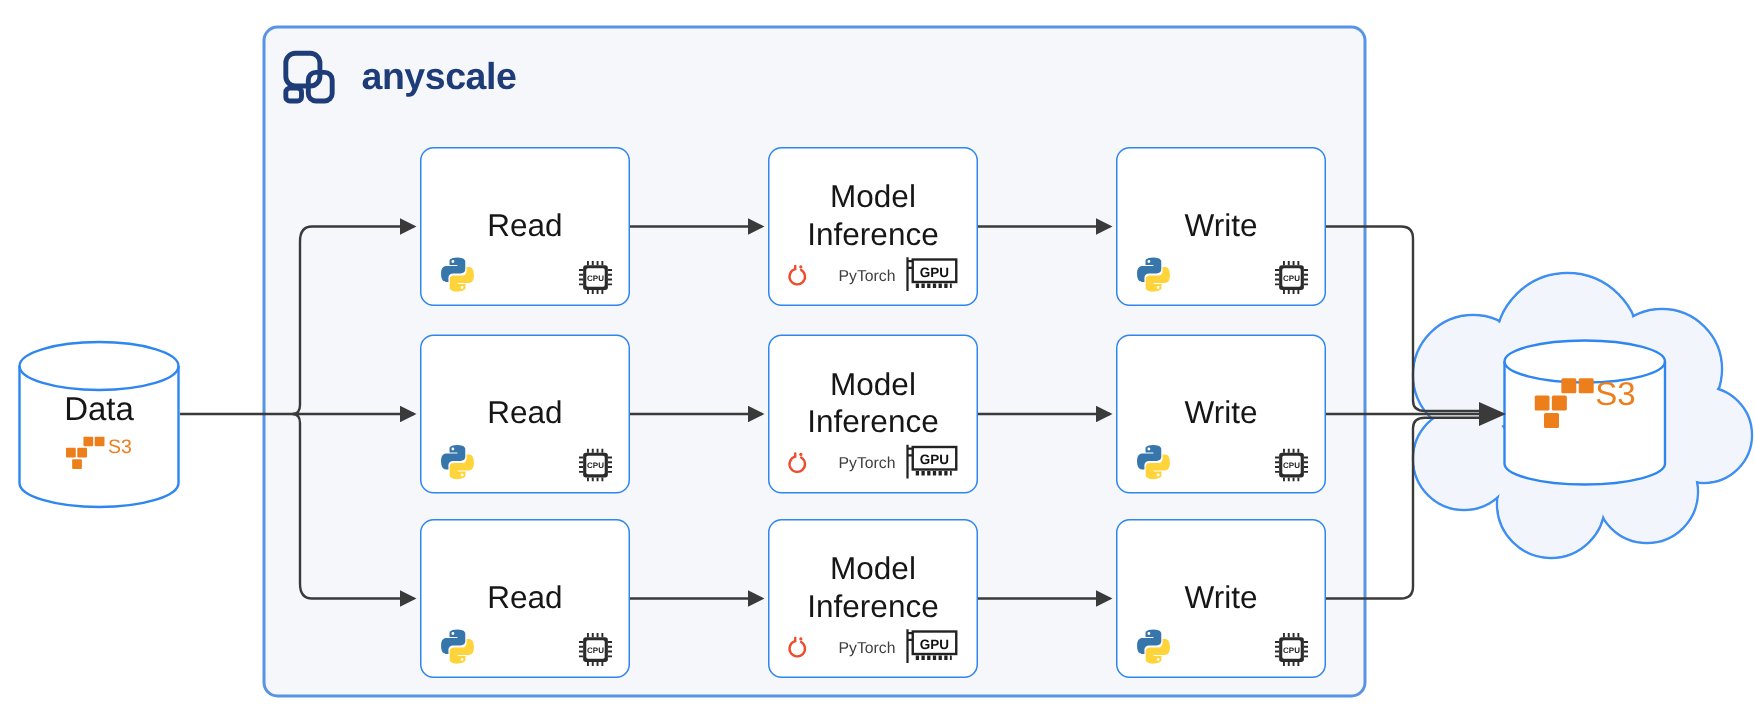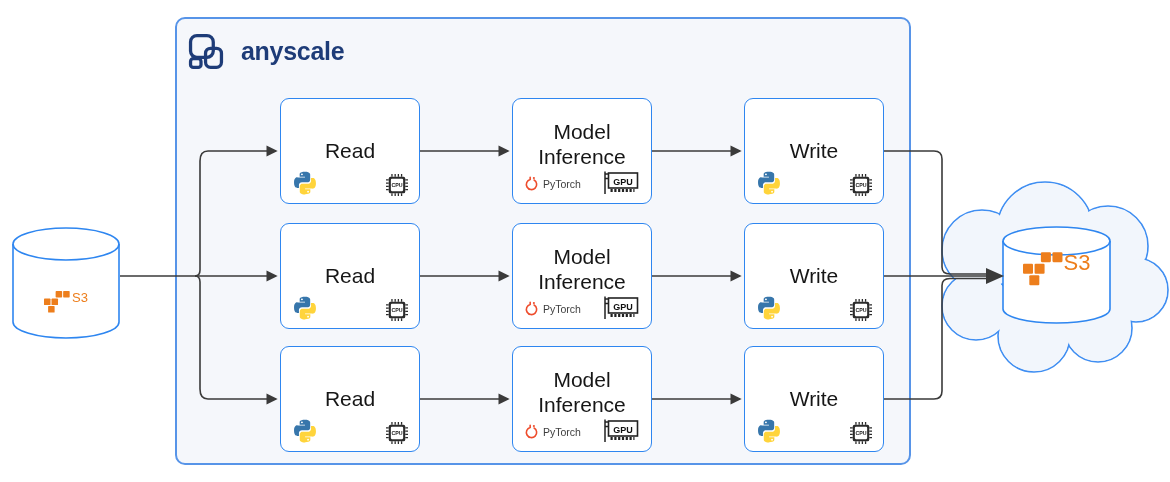--- a/index.html
+++ b/index.html
@@ -10,21 +10,21 @@
   .scene{position:absolute;left:0;top:0;pointer-events:none;}
   .brand{position:absolute;left:186px;top:30px;display:flex;align-items:center;gap:15px;}
   .brand-text{font-size:25px;font-weight:bold;color:#1e3c78;letter-spacing:-0.3px;}
   .pbox{position:absolute;width:140px;height:106px;background:#fff;border:1.5px solid #2e86f0;
         border-radius:9px;box-sizing:border-box;}
   .lbl{position:absolute;left:8px;right:8px;top:0;bottom:0;display:flex;align-items:center;
        justify-content:center;text-align:center;font-size:21px;color:#161616;line-height:1.18;}
   .mi .lbl{padding-bottom:12px;}
   .pfoot{position:absolute;left:11px;right:11px;bottom:7px;display:flex;
          justify-content:space-between;align-items:flex-end;}
-  .pt{display:flex;align-items:center;gap:4px;margin-bottom:5px;}
+  .pt{display:flex;align-items:center;gap:20px;margin-bottom:5px;}
   .pt-t{font-size:10.5px;color:#3d3d3d;}
   .data-label{position:absolute;left:12px;top:260px;width:108px;text-align:center;
               font-size:22px;color:#161616;}
   .s3row{position:absolute;display:flex;justify-content:center;gap:2px;}
   .s3row-data{left:12px;top:291px;width:108px;}
   .s3row-cloud{left:1003px;top:252px;width:107px;gap:1px;}
   .s3t-sm{font-size:13px;color:#ed7e1c;line-height:1;margin-bottom:2px;}
   .s3t-lg{font-size:22px;color:#ed7e1c;line-height:1;margin-bottom:3px;}
 </style>
 </head>
@@ -97,20 +97,21 @@
     <svg width="40" height="42" viewBox="0 0 44 44">
       <g fill="none" stroke="#1e3c78" stroke-width="3.6">
         <rect x="5" y="5" width="25" height="24" rx="7"></rect>
         <rect x="21.5" y="19" width="17.5" height="21" rx="5.5"></rect>
         <rect x="5" y="30.5" width="11.5" height="9.5" rx="3"></rect>
       </g>
     </svg>
     <span class="brand-text">anyscale</span>
   </div>
 
+  <div class="data-label">Data</div>
   <div class="s3row s3row-data">
     <svg width="26" height="22" viewBox="0 0 38 32">
       <g fill="#ed7e1c">
         <rect x="17" y="0" width="9.5" height="9.5" rx="1"></rect>
           <rect x="28" y="0" width="9.5" height="9.5" rx="1"></rect>
         <rect x="0" y="11" width="9.5" height="9.5" rx="1"></rect>
           <rect x="11" y="11" width="9.5" height="9.5" rx="1"></rect>
         <rect x="6" y="22" width="9.5" height="9.5" rx="1"></rect>
       </g>
     </svg>

